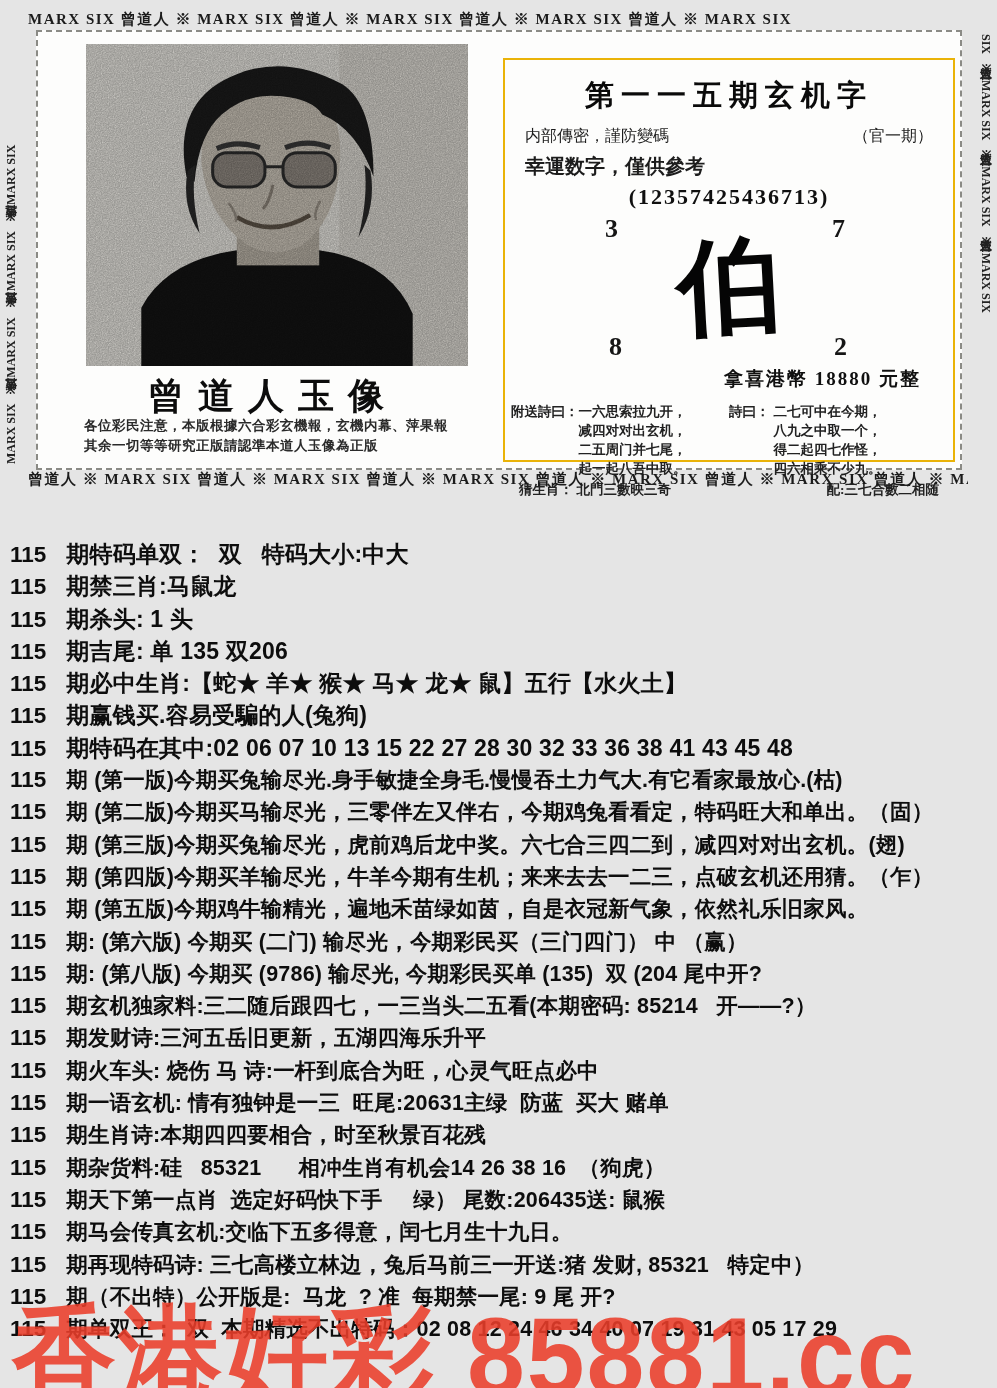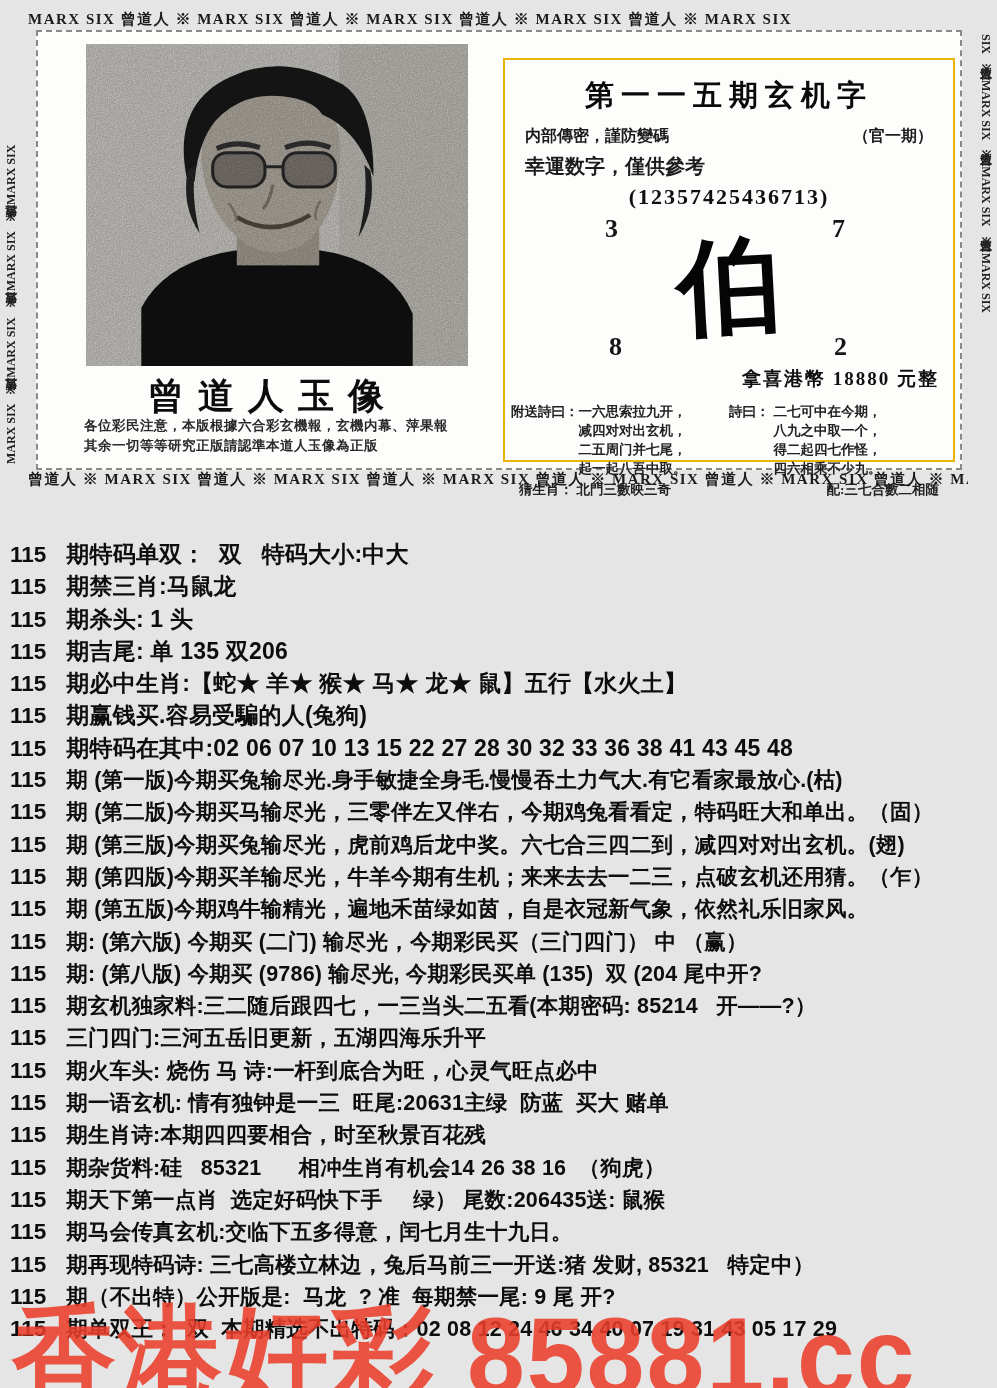--- a/index.html
+++ b/index.html
@@ -31,32 +31,32 @@
   #notice1{top:385px;}
   #notice2{top:405px;}
 
   
   #mystery{position:absolute;left:465px;top:26px;width:448px;height:400px;
            border:2px solid #eab308;background:#fdfdfc;
            font-family:"Liberation Serif", serif;}
   #mp-title{margin-top:16px;text-align:center;font-size:29px;font-weight:700;
             letter-spacing:7px;color:#0a0a0a;}
   .mp-row{display:flex;justify-content:space-between;padding:0 20px;margin-top:10px;
-          font-size:16px;font-weight:700;color:#1c1c1c;}
+          font-size:16px;font-weight:400;color:#1c1c1c;}
   #mp-sub2{padding:0 20px;margin-top:6px;font-size:20px;font-weight:700;color:#1c1c1c;}
   #mp-lucky{text-align:center;margin-top:4px;font-size:22px;font-weight:700;
             letter-spacing:2px;color:#101010;}
   #mp-charzone{position:relative;height:150px;margin-top:2px;}
   .corner{position:absolute;font-size:26px;font-weight:700;color:#151515;}
   #c-tl{left:100px;top:2px;}   #c-tr{right:108px;top:2px;}
   #c-bl{left:104px;bottom:0px;} #c-br{right:106px;bottom:0px;}
   #mp-char{position:absolute;left:0;right:0;top:6px;text-align:center;font-size:104px;
            line-height:138px;font-weight:700;color:#050505;transform:rotate(-3deg);
            font-family:"Liberation Serif", serif;}
-  #mp-prize{text-align:right;padding-right:14px;margin-top:4px;font-size:19px;
+  #mp-prize{text-align:right;padding-right:32px;margin-top:4px;font-size:19px;
             font-weight:700;letter-spacing:2px;color:#101010;}
   #mp-poems{display:flex;margin-top:10px;padding:0 6px;font-size:13.5px;font-weight:700;
             color:#222;line-height:19px;}
   .poem-col{flex:1;}
   .poem-label{display:inline-block;}
   .poem-lines{display:inline-block;vertical-align:top;}
   .poem-col.right .poem-lines{margin-left:4px;}
   #mp-zrow{display:flex;justify-content:space-between;padding:0 14px;margin-top:3px;
            font-size:13.5px;font-weight:700;color:#222;}
   #mp-guess{padding-left:56px;margin-top:2px;font-size:13.5px;font-weight:700;color:#222;}
@@ -166,21 +166,21 @@
     <div class="bl hv"><span class="num">115</span><span>期赢钱买.容易受騙的人(兔狗)</span></div>
     <div class="bl hv"><span class="num">115</span><span>期特码在其中:02 06 07 10 13 15 22 27 28 30 32 33 36 38 41 43 45 48</span></div>
     <div class="bl md"><span class="num">115</span><span>期 (第一版)今期买兔输尽光.身手敏捷全身毛.慢慢吞土力气大.有它看家最放心.(枯)</span></div>
     <div class="bl md"><span class="num">115</span><span>期 (第二版)今期买马输尽光，三零伴左又伴右，今期鸡兔看看定，特码旺大和单出。（固）</span></div>
     <div class="bl md"><span class="num">115</span><span>期 (第三版)今期买兔输尽光，虎前鸡后龙中奖。六七合三四二到，减四对对出玄机。(翅)</span></div>
     <div class="bl md"><span class="num">115</span><span>期 (第四版)今期买羊输尽光，牛羊今期有生机；来来去去一二三，点破玄机还用猜。（乍）</span></div>
     <div class="bl md"><span class="num">115</span><span>期 (第五版)今期鸡牛输精光，遍地禾苗绿如茵，自是衣冠新气象，依然礼乐旧家风。</span></div>
     <div class="bl md"><span class="num">115</span><span>期: (第六版) 今期买 (二门) 输尽光，今期彩民买（三门四门） 中 （赢）</span></div>
     <div class="bl md"><span class="num">115</span><span>期: (第八版) 今期买 (9786) 输尽光, 今期彩民买单 (135)  双 (204 尾中开?</span></div>
     <div class="bl md"><span class="num">115</span><span>期玄机独家料:三二随后跟四七，一三当头二五看(本期密码: 85214   开——?）</span></div>
-    <div class="bl md"><span class="num">115</span><span>三门四门:三河五岳旧更新，五湖四海乐升平</span></div>
+    <div class="bl md"><span class="num">115</span><span>期发财诗:三河五岳旧更新，五湖四海乐升平</span></div>
     <div class="bl md"><span class="num">115</span><span>期火车头: 烧伤 马 诗:一杆到底合为旺，心灵气旺点必中</span></div>
     <div class="bl md"><span class="num">115</span><span>期一语玄机: 情有独钟是一三  旺尾:20631主绿  防蓝  买大 赌单</span></div>
     <div class="bl md"><span class="num">115</span><span>期生肖诗:本期四四要相合，时至秋景百花残</span></div>
     <div class="bl md"><span class="num">115</span><span>期杂货料:硅   85321      相冲生肖有机会14 26 38 16  （狗虎）</span></div>
     <div class="bl md"><span class="num">115</span><span>期天下第一点肖  选定好码快下手     绿） 尾数:206435送: 鼠猴</span></div>
     <div class="bl md"><span class="num">115</span><span>期马会传真玄机:交临下五多得意，闰七月生十九日。</span></div>
     <div class="bl md"><span class="num">115</span><span>期再现特码诗: 三七高楼立林边，兔后马前三一开送:猪 发财, 85321   特定中）</span></div>
     <div class="bl md"><span class="num">115</span><span>期（不出特）公开版是:  马龙  ? 准  每期禁一尾: 9 尾 开?</span></div>
     <div class="bl md"><span class="num">115</span><span>期单双王：  双  本期精选不出特码：02 08 12 24 46 34 40 07 19 31 43 05 17 29</span></div>
   </div>

